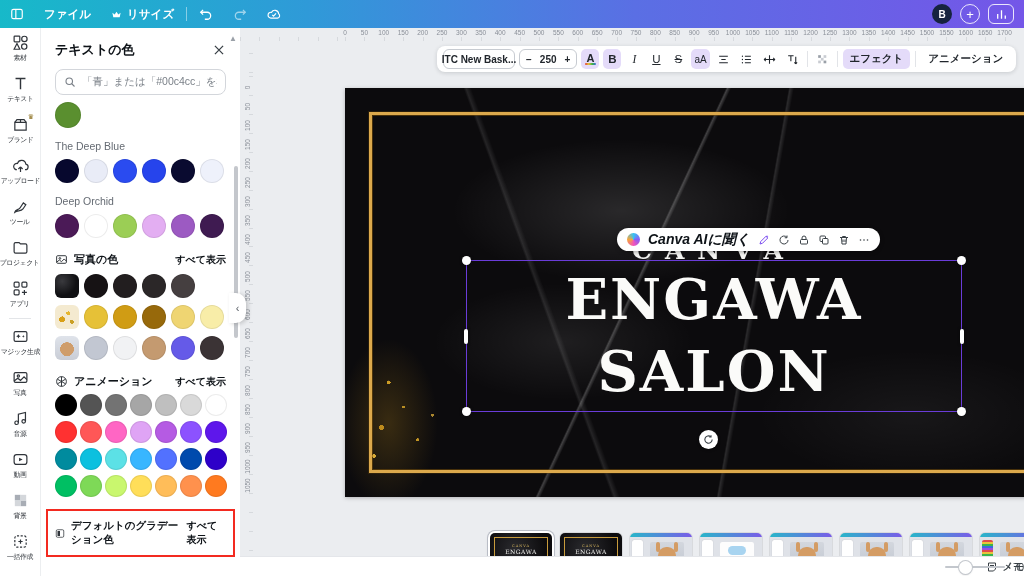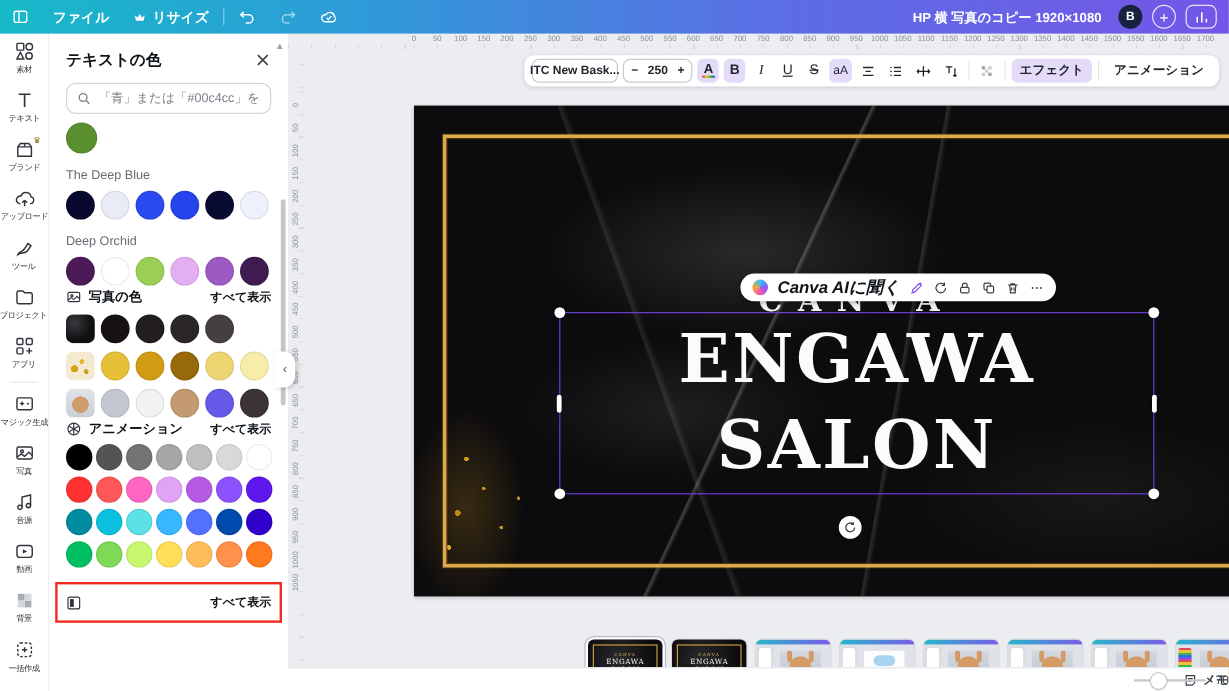--- a/index.html
+++ b/index.html
@@ -32,21 +32,21 @@
 
   
   #panel { position:absolute; left:40px; top:28px; width:200px; height:548px; background:#fff; border-left:1px solid #eceef0; z-index:39; padding:0 14px; overflow:hidden; }
   #panel-header { display:flex; align-items:center; justify-content:space-between; padding-top:13px; }
   #panel-title { font-size:13px; font-weight:700; color:#0e1318; }
   #panel-close { width:14px; height:14px; color:#394046; cursor:pointer; }
   #search-box { margin-top:10px; height:26px; border:1px solid #d3d6db; border-radius:8px; display:flex; align-items:center; gap:6px; padding:0 8px; color:#7a8088; }
   #search-box svg { width:12px; height:12px; flex:none; }
   #search-ph { font-size:10.5px; white-space:nowrap; overflow:hidden; color:#7a8088; }
   .sec-label { font-size:10.5px; color:#656b73; margin-top:12px; }
-  .sec-head { display:flex; align-items:center; justify-content:space-between; margin-top:2px; }
+  .sec-head { display:flex; align-items:center; justify-content:space-between; margin-top:14px; }
   .sec-head-l { display:flex; align-items:center; gap:6px; font-size:11px; font-weight:700; color:#0e1318; }
   .sec-head-l svg { width:13px; height:13px; color:#30353b; }
   .show-all { font-size:10px; font-weight:700; color:#0e1318; cursor:pointer; }
   .sw-row { display:flex; gap:5px; margin-top:7px; }
   .sw { border-radius:50%; flex:none; cursor:pointer; box-shadow:inset 0 0 0 1px rgba(0,0,0,.08); }
   .sw.s24 { width:24px; height:24px; }
   .sw.s22 { width:22px; height:22px; }
   .sw.s26 { width:26px; height:26px; }
   .thumb { width:24px; height:24px; border-radius:6px; flex:none; cursor:pointer; }
   .marble-thumbnail { background:radial-gradient(circle at 30% 30%,#3a3a3e,#101013 60%),#101013; }
@@ -185,21 +185,20 @@
   </div>
   <div class="tb-item">
     <span class="tb-ico">
         <svg viewBox="0 0 24 24" fill="none" stroke="currentColor" stroke-width="2">
           <path d="M7 19a5 5 0 1 1 .8-9.9A6.5 6.5 0 0 1 20 11.5 4.2 4.2 0 0 1 18 19H7z"></path>
           <path d="M9 13.5l2.2 2.2L15.5 11"></path>
         </svg>
       </span>
   </div>
   <div id="tb-right">
-    <span id="doc-title">HP 横 写真のコピー 1920×1080</span>
     <div id="avatar">B</div>
     <div class="ring-btn">+</div>
     <div id="chart-btn">
       <svg viewBox="0 0 24 24" fill="none" stroke="#fff" stroke-width="2.4">
           <path d="M5 20V11M12 20V4M19 20v-6"></path>
         </svg>
     </div>
   </div>
 </div>
 
@@ -458,20 +457,21 @@
       </div>
     </div>
 
   <div id="gradient-box">
     <div class="sec-head">
       <span class="sec-head-l">
         <svg viewBox="0 0 24 24">
             <rect x="3" y="3" width="18" height="18" rx="3" fill="none" stroke="#30353b" stroke-width="1.8"></rect>
             <rect x="6" y="6" width="6" height="12" fill="#30353b"></rect>
           </svg>
+        <span style="font-size:10.5px">デフォルトのグラデーション色</span>
       </span>
       <span class="show-all">すべて表示</span>
     </div>
 
   </div>
 
   <div id="panel-up">▲</div>
   <div id="panel-scroll"></div>
 </div>
 

